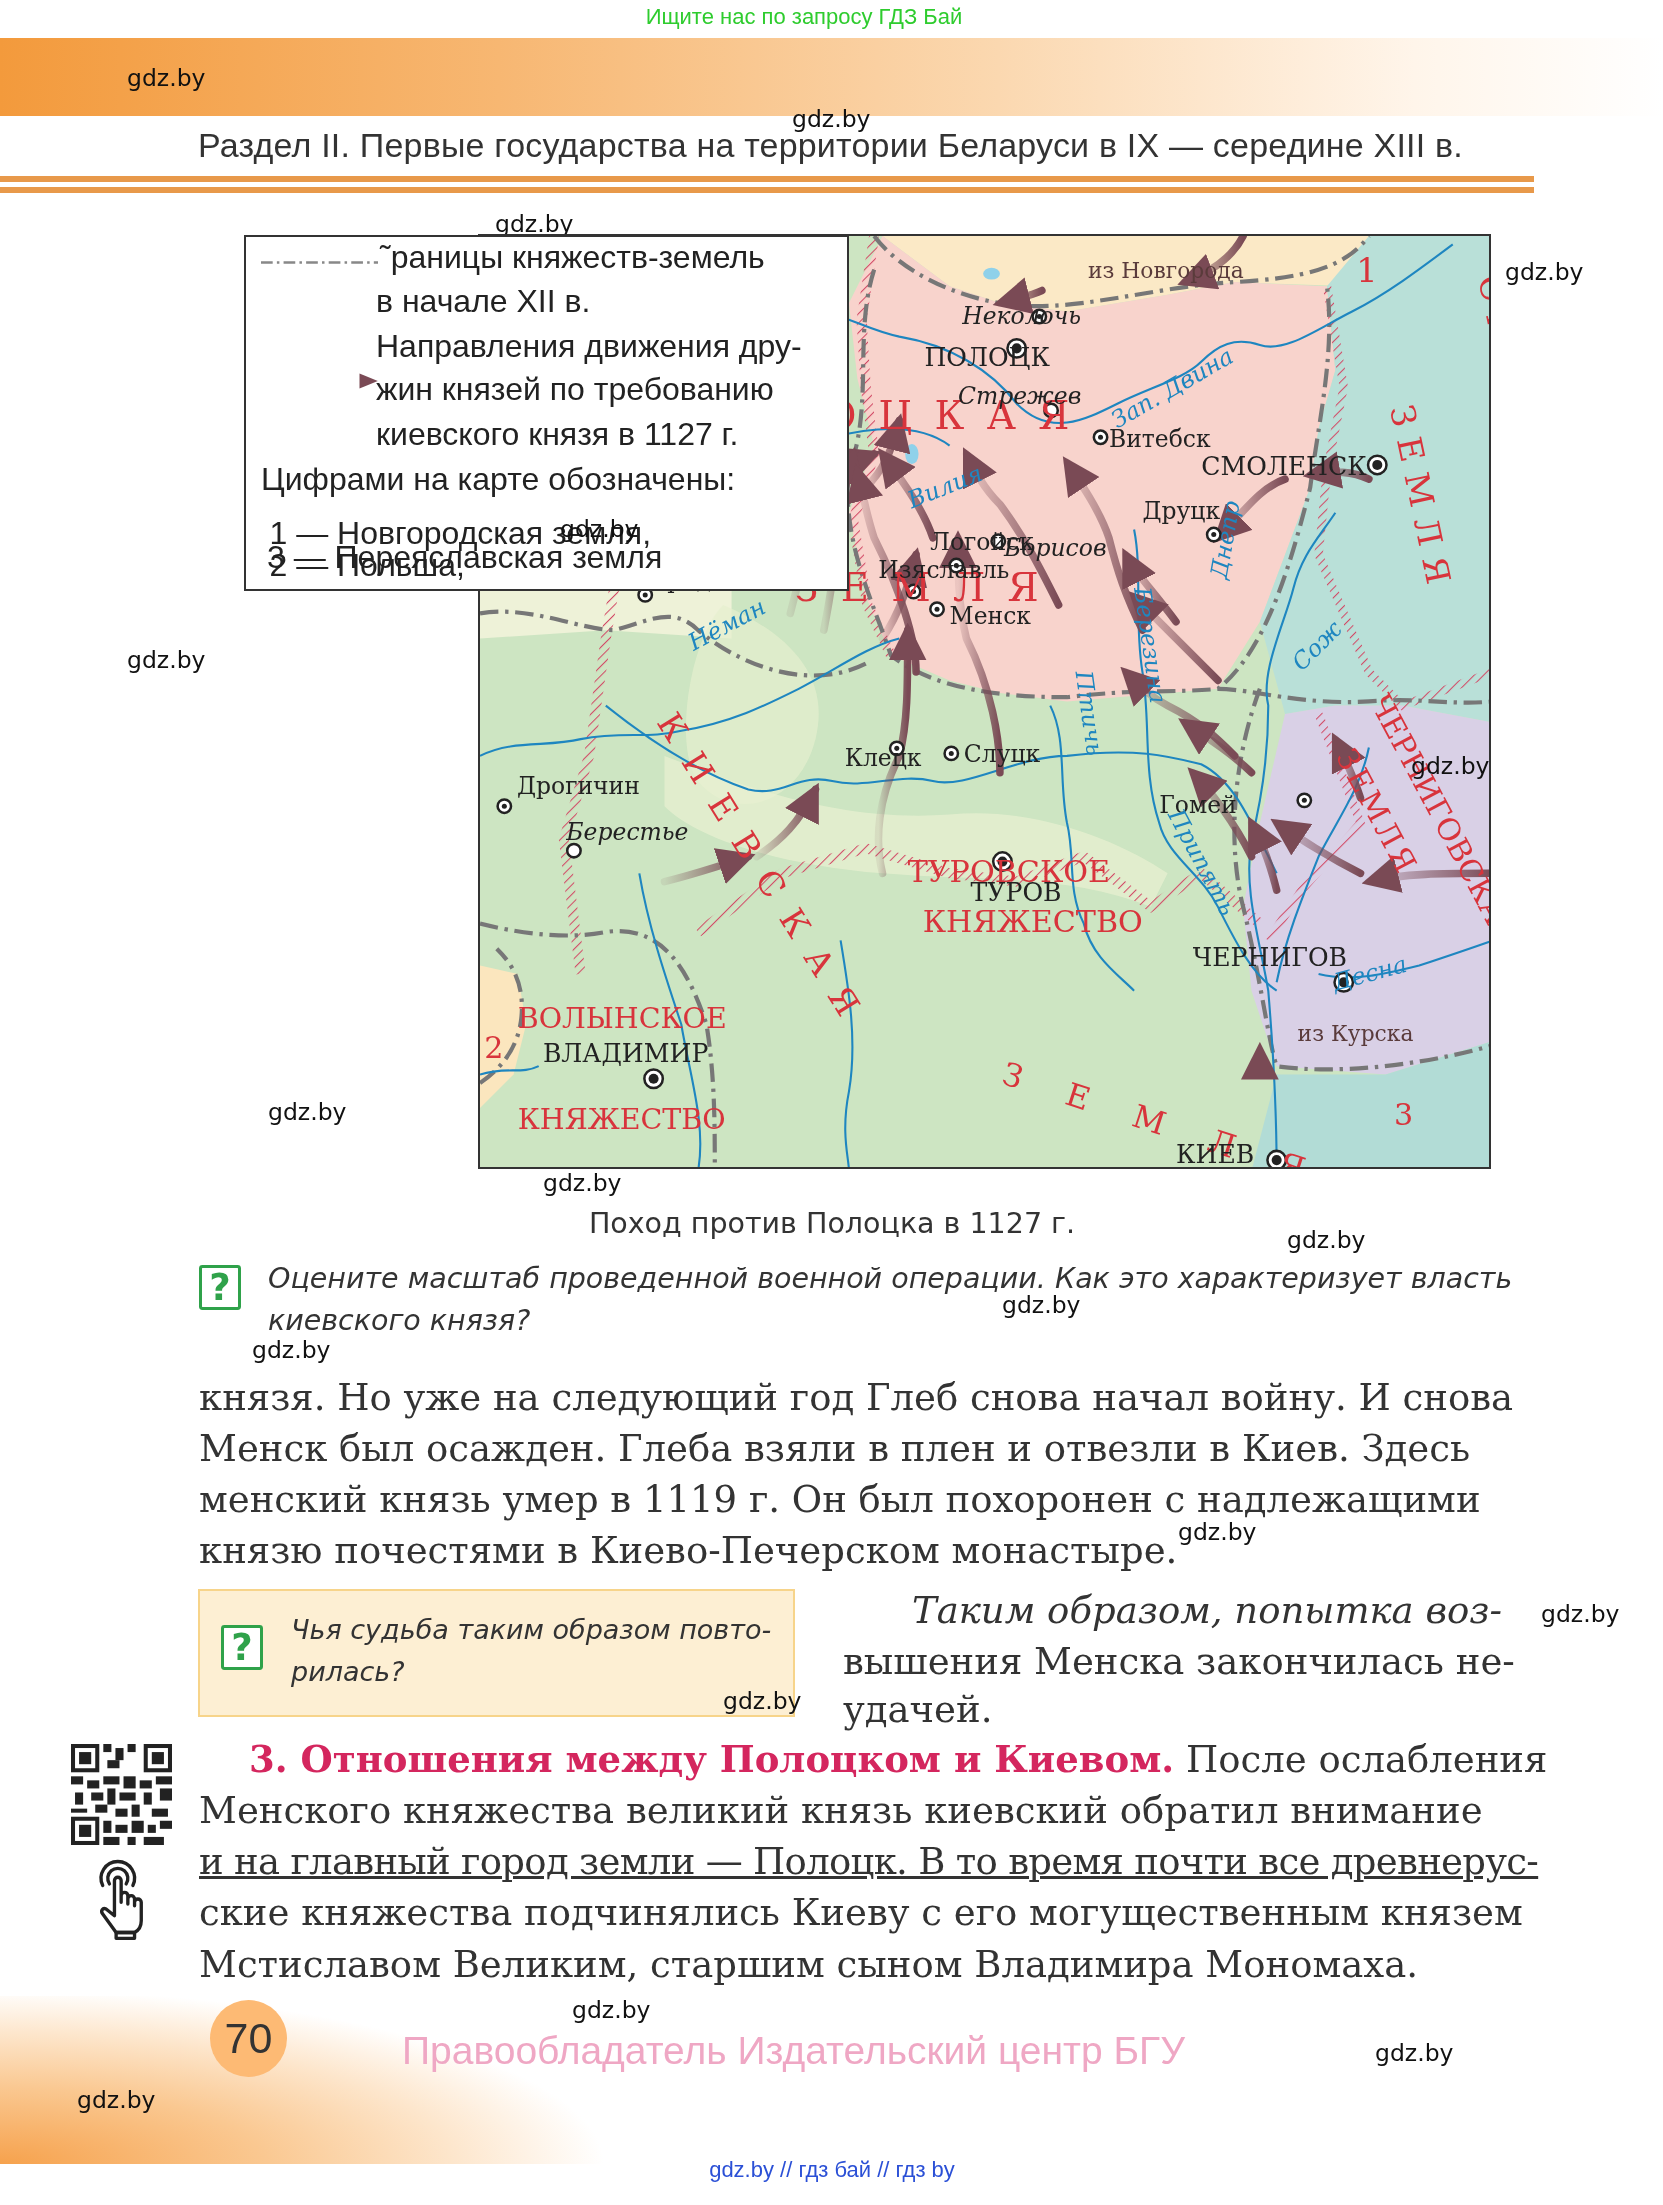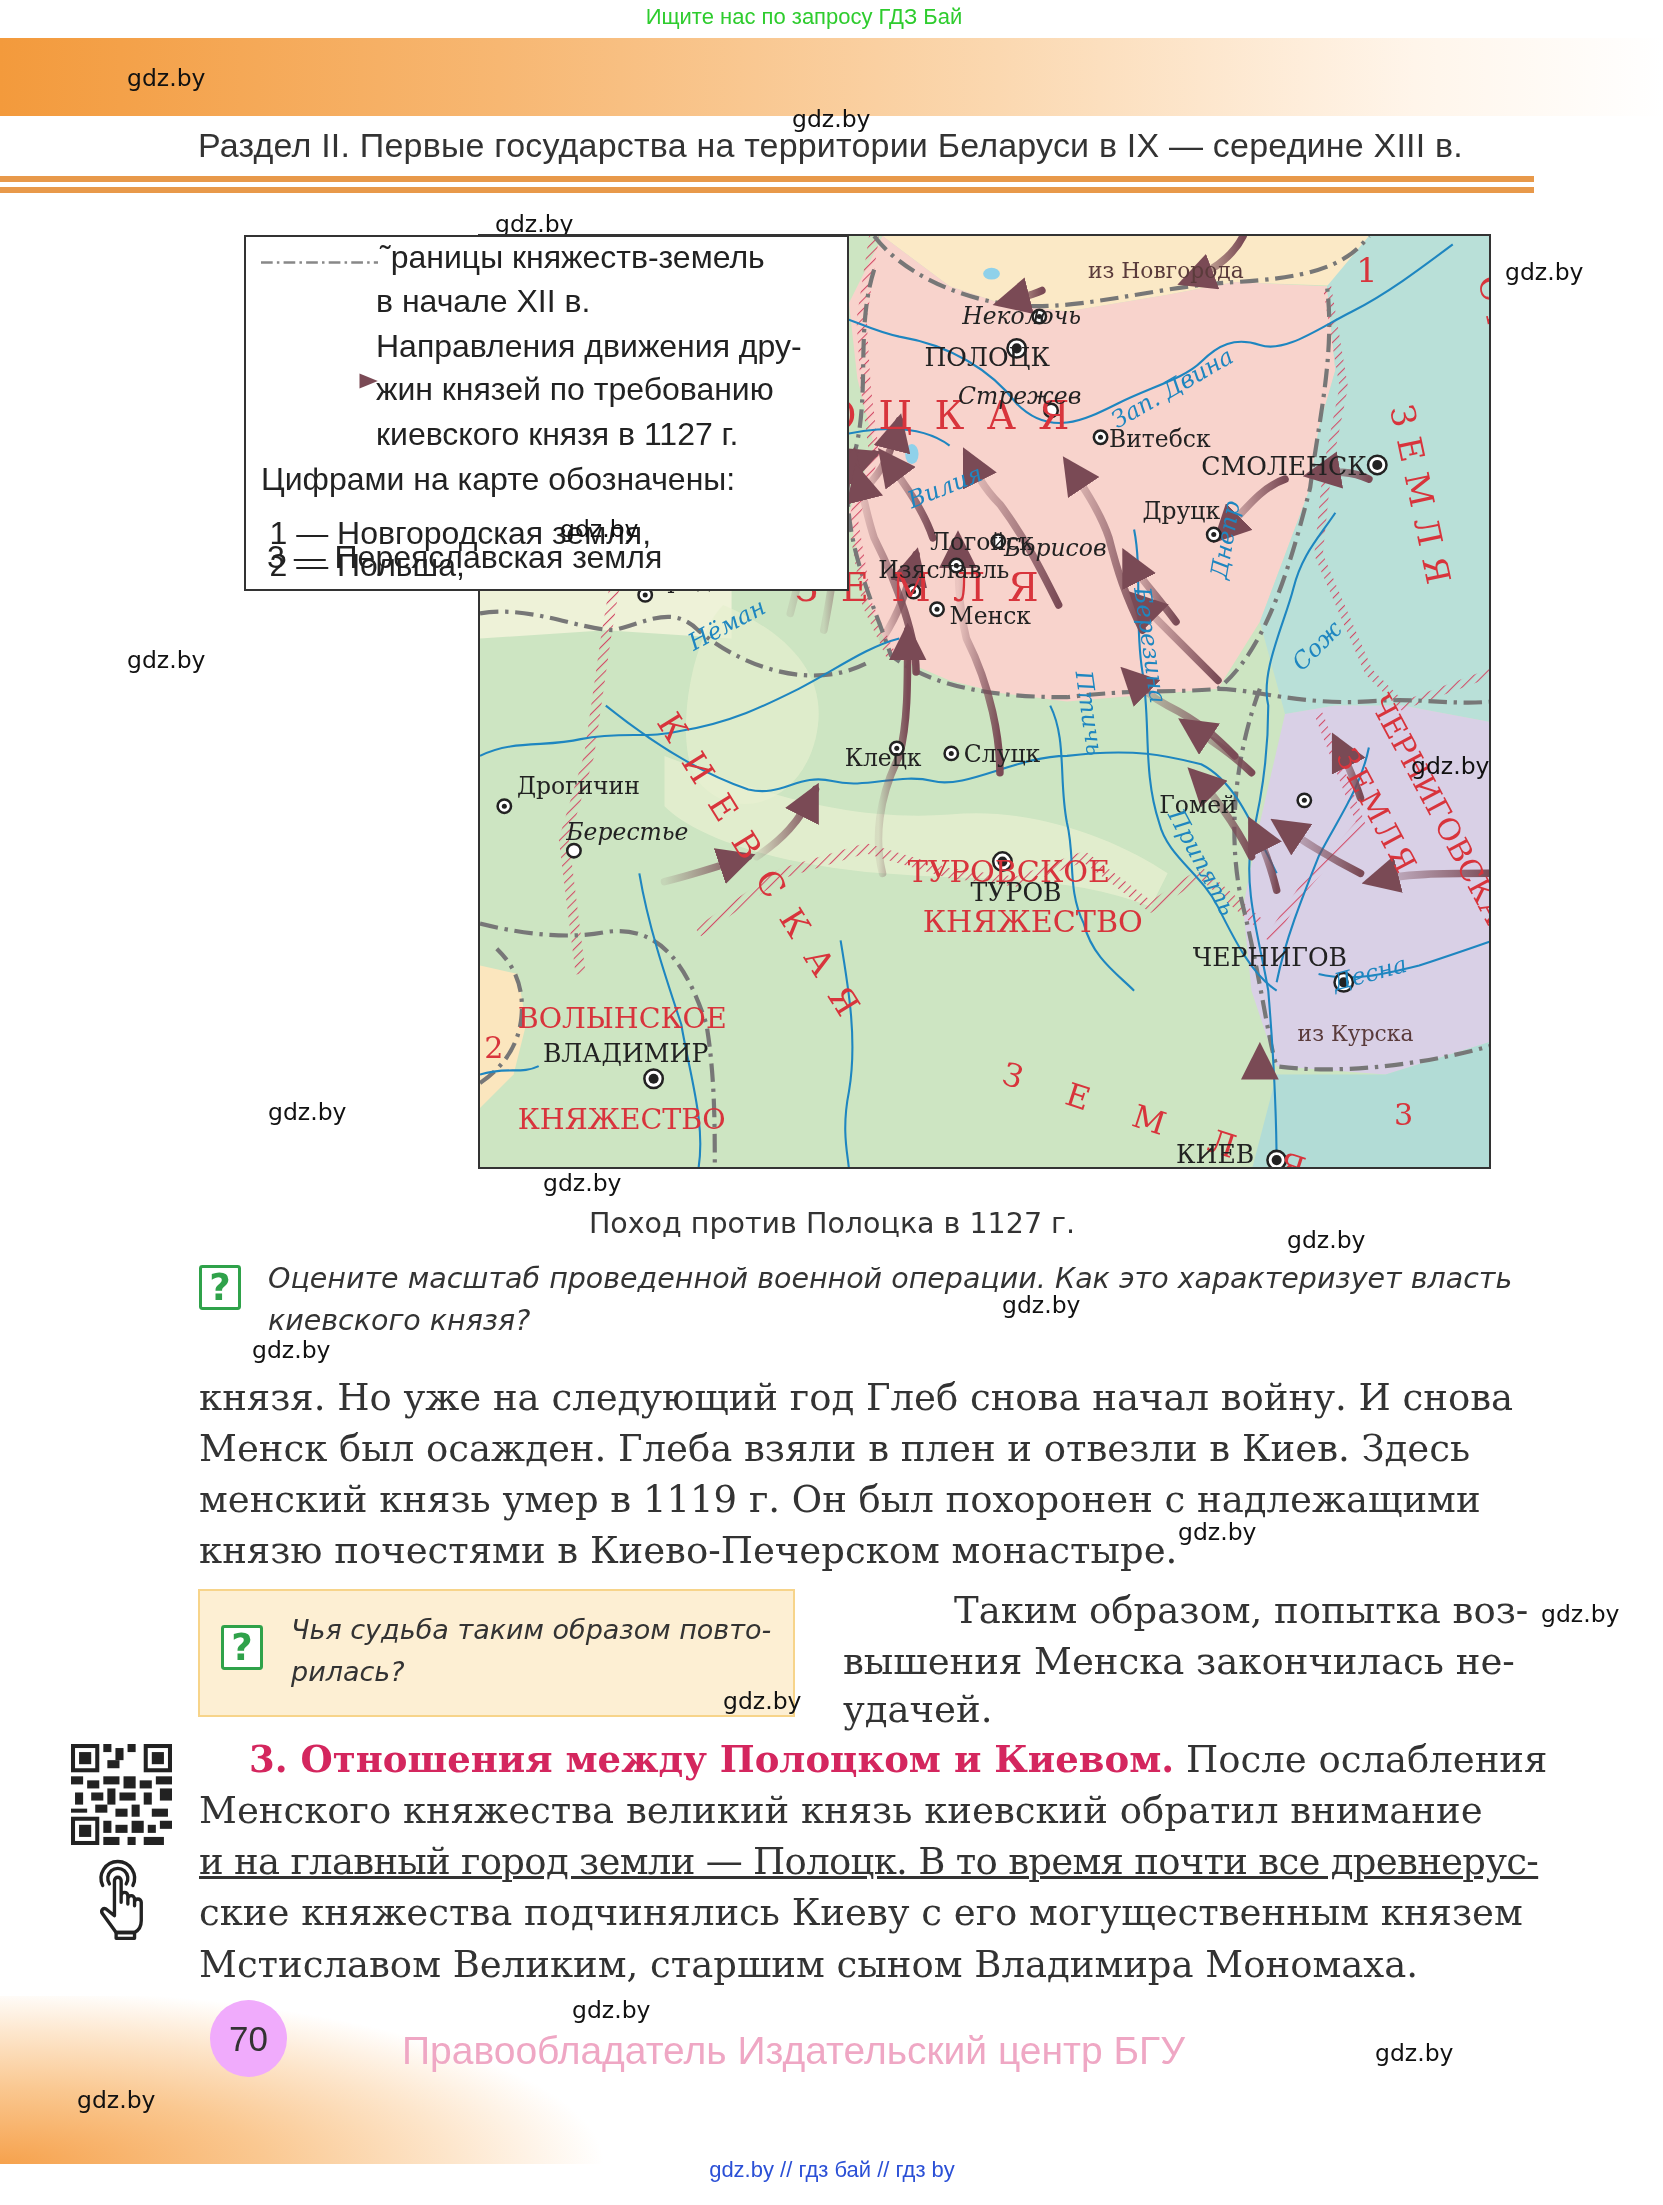--- a/index.html
+++ b/index.html
@@ -14,21 +14,21 @@
   .legend .row{position:absolute;font-family:"Liberation Sans",sans-serif;font-size:32px;color:#222;white-space:nowrap;}
   .map{left:478px;top:234px;width:1013px;height:935px;border:2.5px solid #333;box-sizing:border-box;overflow:hidden;z-index:1;}
   .caption{left:0;width:1664px;top:1207px;text-align:center;font-family:"DejaVu Sans",sans-serif;font-size:28.5px;color:#333;}
   .q1{left:199px;top:1258px;width:1358px;}
   .qicon{position:absolute;width:42px;height:45px;border:3.4px solid #2fa24a;border-radius:3.4px;box-sizing:border-box;background:#fff;color:#2fa24a;font-family:"DejaVu Sans",sans-serif;font-weight:bold;font-size:37px;line-height:39px;text-align:center;}
   .qtext{position:absolute;font-family:"DejaVu Sans",sans-serif;font-style:italic;font-size:28.5px;color:#333;line-height:42px;}
   .body-text{position:absolute;font-family:"DejaVu Serif",serif;font-size:37px;color:#333;line-height:51px;white-space:nowrap;}
   .q2box{left:198px;top:1589px;width:597px;height:128px;background:#fdefd3;border:2.5px solid #f7d48a;box-sizing:border-box;}
   .section-head{color:#d4265e;font-weight:bold;}
   .footer-band{left:0;top:1996px;width:1664px;height:168px;background:radial-gradient(ellipse 755px 218px at 0% 100%,#f6a24d 0%,#fac891 35%,#fde6cc 60%,rgba(255,255,255,0) 80%);}
-  .pagenum{left:210px;top:2000px;width:77px;height:77px;border-radius:50%;background:#f0abfc;text-align:center;line-height:77px;font-family:"Liberation Sans",sans-serif;font-size:35px;color:#333;}
+  .pagenum{left:210px;top:2000px;width:77px;height:77px;border-radius:50%;background:#fdba74;text-align:center;line-height:77px;font-family:"Liberation Sans",sans-serif;font-size:43px;color:#333;}
   .rights{left:402px;top:2029px;font-family:"Liberation Sans",sans-serif;font-size:39px;color:#efa7c4;white-space:nowrap;}
   .bottom-links{left:0;width:1664px;top:2157px;text-align:center;font-family:"Liberation Sans",sans-serif;font-size:22px;color:#2b50d6;}
   .qr{left:71px;top:1744px;width:101px;height:101px;}
   .hand{left:91px;top:1857px;width:67px;height:84px;}
   svg text{font-family:"DejaVu Serif",serif;}
 </style>
 </head>
 <body>
 
 <div class="abs top-banner">Ищите нас по запросу ГДЗ Бай</div>
@@ -315,21 +315,21 @@
 <div class="body-text" style="left:199px;top:1525px;">князю почестями в Киево-Печерском монастыре.</div>
 <div class="wm" style="left:1178px;top:1518px;">gdz.by</div>
 
 <div class="abs q2box">
   <div class="qicon" style="left:21px;top:34px;">?</div>
   <div class="qtext" style="left:91px;top:18.4px;white-space:nowrap;font-size:27px;">Чья судьба таким образом повто-</div>
   <div class="qtext" style="left:91px;top:60px;white-space:nowrap;font-size:27px;">рилась?</div>
 </div>
 <div class="wm" style="left:723px;top:1687px;">gdz.by</div>
 
-<div class="body-text" style="left:954px;top:1585px;">Таким образом, попытка воз-</div>
+<div class="body-text" style="left:912px;top:1585px;font-style:italic;">Таким образом, попытка воз-</div>
 <div class="body-text" style="left:843px;top:1636px;">вышения Менска закончилась не-</div>
 <div class="body-text" style="left:843px;top:1684px;">удачей.</div>
 <div class="wm" style="left:1541px;top:1600px;">gdz.by</div>
 
 <svg class="abs qr" viewBox="0 0 25 25">
   <rect width="25" height="25" fill="#fff"></rect>
   <g fill="#222">
     <rect x="0" y="0" width="7" height="7"></rect>
       <rect x="1" y="1" width="5" height="5" fill="#fff"></rect>
       <rect x="2" y="2" width="3" height="3"></rect>

